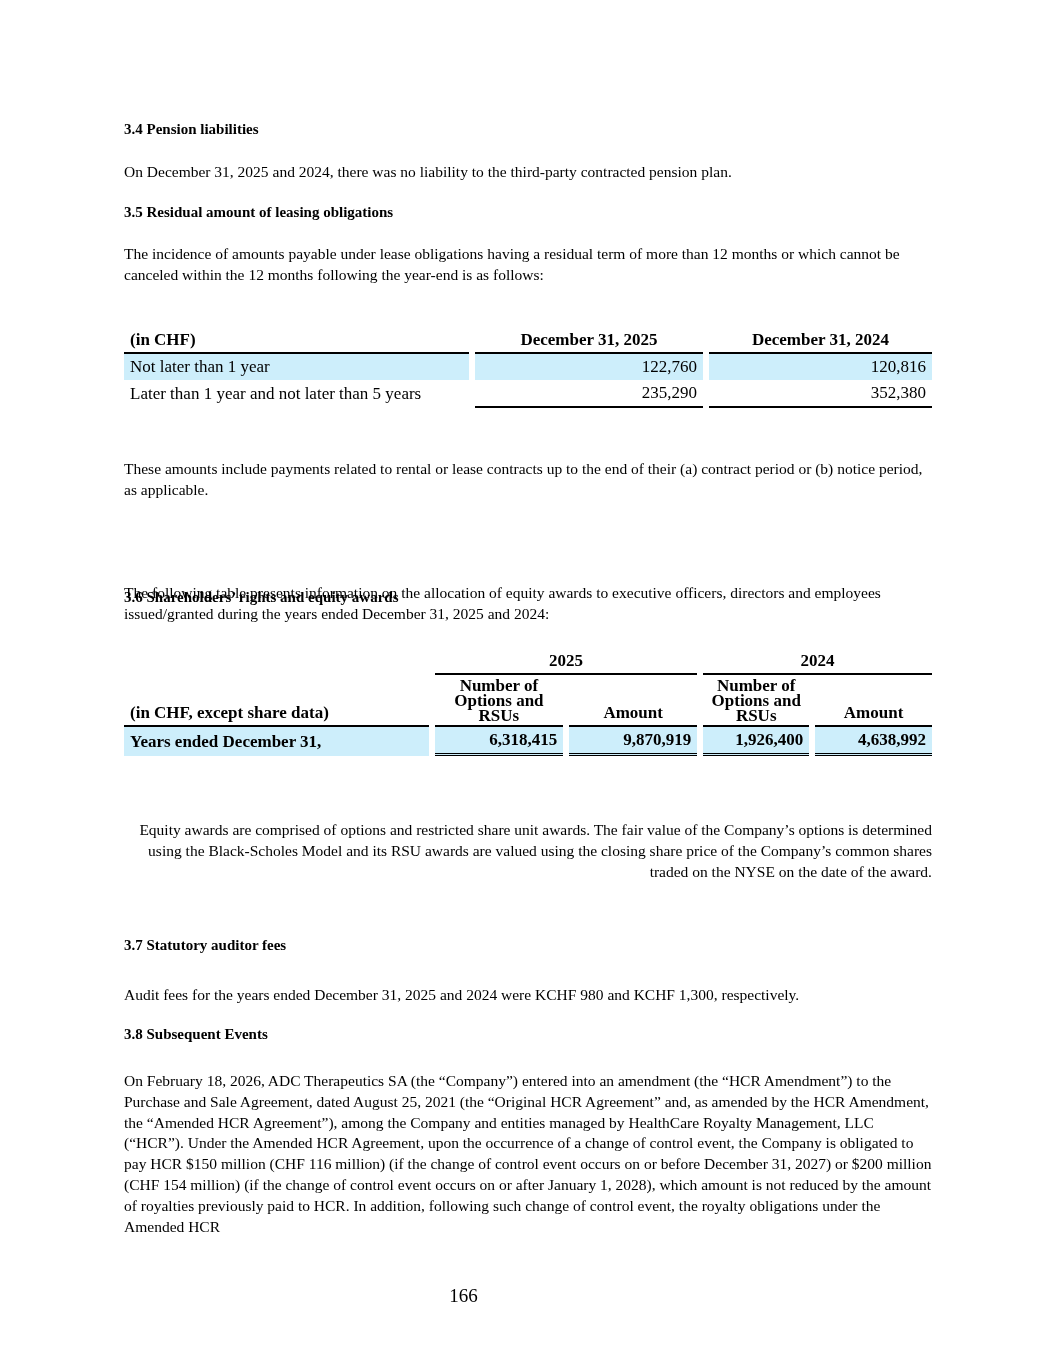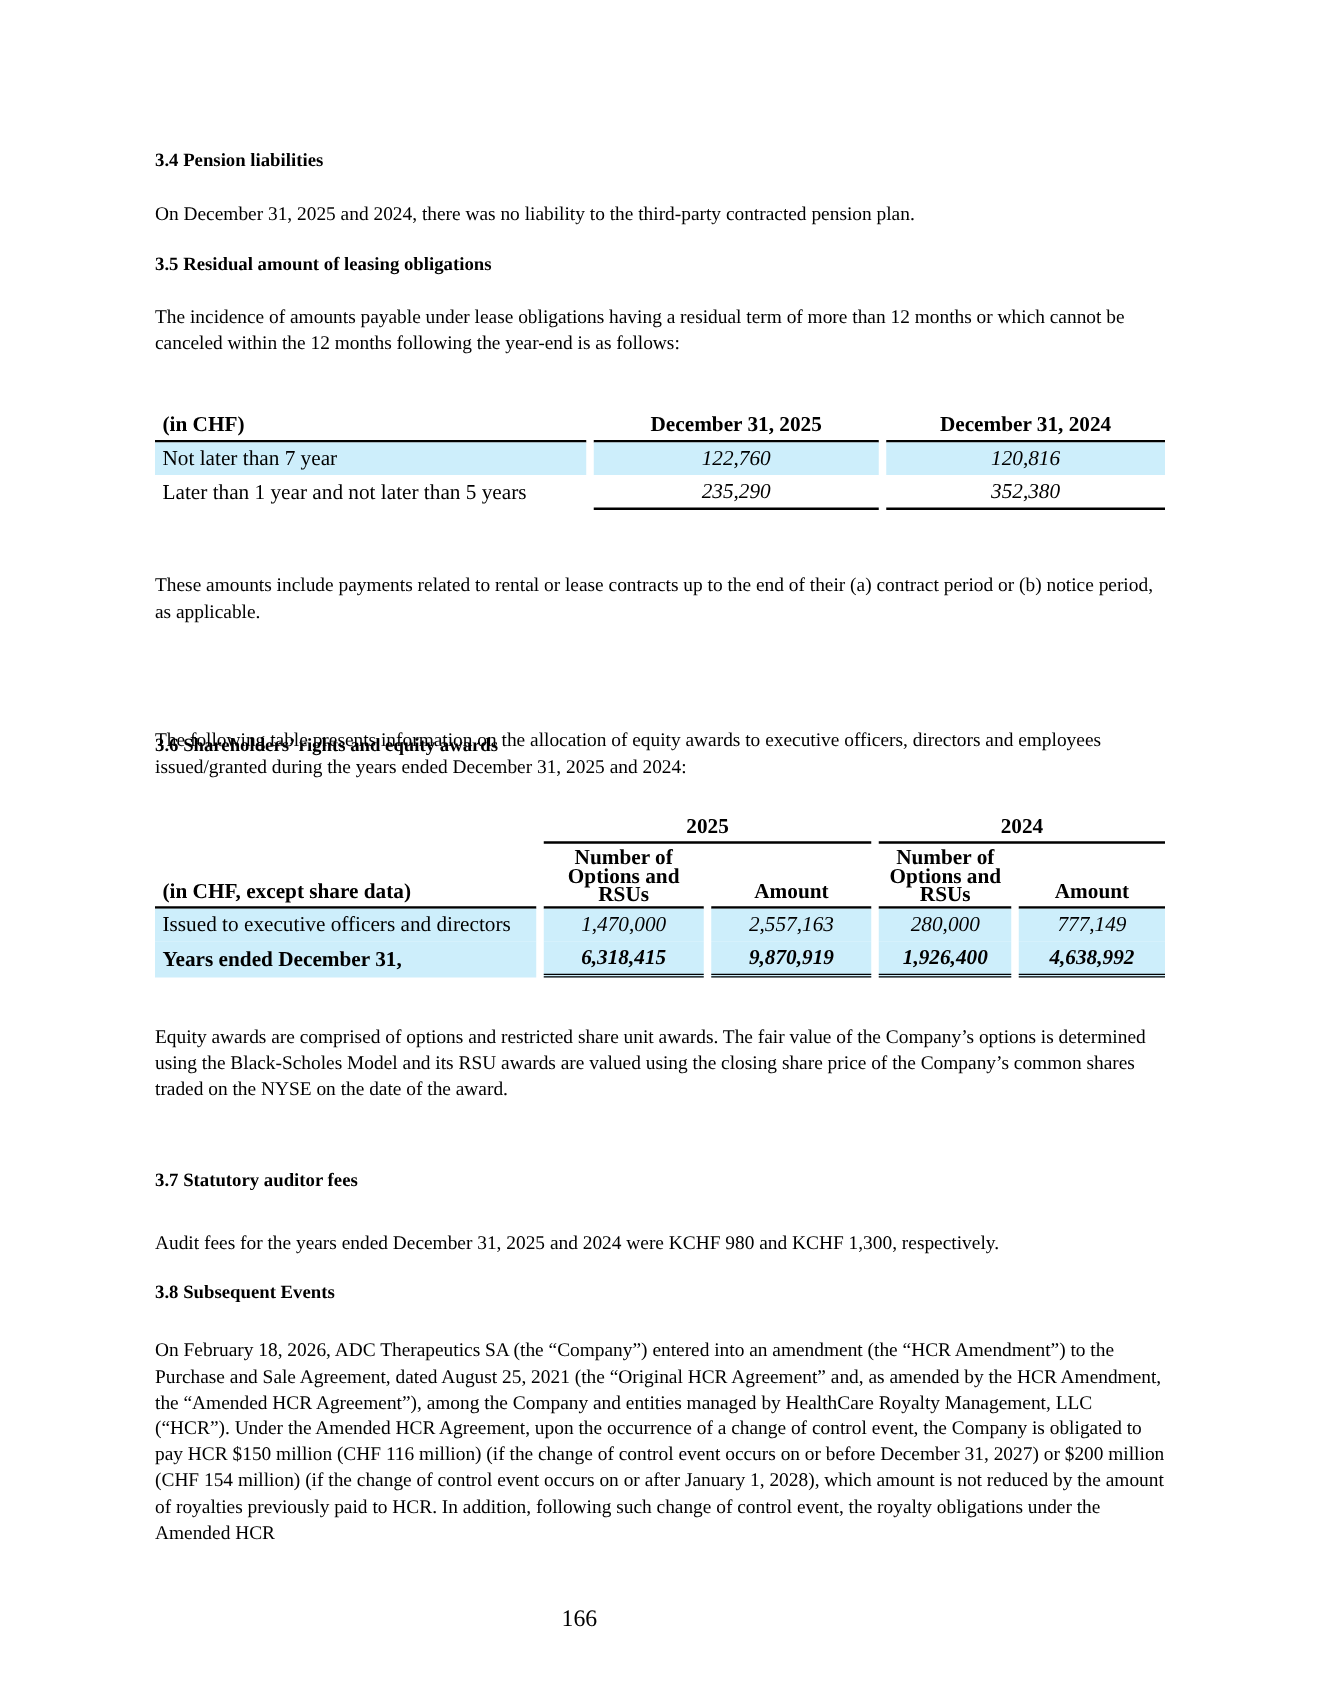--- a/index.html
+++ b/index.html
@@ -3,21 +3,21 @@
 <meta charset="utf-8">
 <style>
   html, body { margin: 0; padding: 0; background: #ffffff; }
   body { width: 1055px; height: 1365px; position: relative; font-family: "Liberation Serif", serif; color: #000; font-size: 15.5px; }
   .page { position: absolute; left: 124px; top: 0; width: 808px; }
   .heading { position: absolute; font-weight: bold; font-size: 15px; white-space: nowrap; }
   .para { position: absolute; left: 0; width: 808px; line-height: 20.8px; font-size: 15.5px; }
   table { border-collapse: separate; border-spacing: 0; position: absolute; left: 0; font-size: 17px; }
   td { padding: 0 6px; height: 26px; vertical-align: middle; }
   .hl td { background: #cdeefb; }
-  .num { text-align: center; font-style: italic; }
+  .num { text-align: right; }
   .hdr td { font-weight: bold; height: 22px; vertical-align: bottom; padding-bottom: 2px; }
   .bot { border-bottom: 2px solid #000; }
   .dbl { border-bottom: 3px double #000; }
   .bold td { font-weight: bold; }
   .gap { width: 6px; padding: 0; background: transparent !important; }
   .footer { position: absolute; left: 0; width: 927px; top: 1285px; text-align: center; font-size: 19px; }
 </style>
 </head>
 <body>
 
@@ -32,21 +32,21 @@
   <table style="top:328px; width:808px;">
     <tbody>
         <tr class="hdr">
       <td style="width:335px;" class="bot">(in CHF)</td>
       <td class="gap"></td>
       <td style="width:217px; text-align:center;" class="bot">December 31, 2025</td>
       <td class="gap"></td>
       <td style="width:212px; text-align:center;" class="bot">December 31, 2024</td>
     </tr>
     <tr class="hl">
-      <td>Not later than 7 year</td>
+      <td>Not later than 1 year</td>
       <td class="gap"></td>
       <td class="num">122,760</td>
       <td class="gap"></td>
       <td class="num">120,816</td>
     </tr>
     <tr>
       <td>Later than 1 year and not later than 5 years</td>
       <td class="gap"></td>
       <td class="num bot">235,290</td>
       <td class="gap"></td>
@@ -73,46 +73,35 @@
       <td class="bot" style="height:48px;">(in CHF, except share data)</td>
       <td class="gap"></td>
       <td class="bot" style="width:118px; text-align:center; line-height:15px;">Number of Options and RSUs</td>
       <td class="gap"></td>
       <td class="bot" style="width:118px; text-align:center;">Amount</td>
       <td class="gap"></td>
       <td class="bot" style="width:95px; text-align:center; line-height:15px;">Number of Options and RSUs</td>
       <td class="gap"></td>
       <td class="bot" style="width:106px; text-align:center;">Amount</td>
     </tr>
-    <tr class="hl">
-      <td style="height:24px;">Issued to executive officers and directors</td>
-      <td class="gap"></td>
-      <td class="num">1,470,000</td>
-      <td class="gap"></td>
-      <td class="num">2,557,163</td>
-      <td class="gap"></td>
-      <td class="num">280,000</td>
-      <td class="gap"></td>
-      <td class="num">777,149</td>
-    </tr>
     <tr class="hl bold">
       <td style="height:24px;">Years ended December 31,</td>
       <td class="gap"></td>
       <td class="num dbl">6,318,415</td>
       <td class="gap"></td>
       <td class="num dbl">9,870,919</td>
       <td class="gap"></td>
       <td class="num dbl">1,926,400</td>
       <td class="gap"></td>
       <td class="num dbl">4,638,992</td>
     </tr>
   </tbody>
     </table>
 
-  <div class="para" style="top:820px;">Equity awards are comprised of options and restricted share unit awards. The fair value of the Company’s options is determined using the Black-Scholes Model and its RSU awards are valued using the closing share price of the Company’s common shares traded on the NYSE on the date of the award.</div>
+  <div class="para" style="top:820px;text-align:right;">Equity awards are comprised of options and restricted share unit awards. The fair value of the Company’s options is determined using the Black-Scholes Model and its RSU awards are valued using the closing share price of the Company’s common shares traded on the NYSE on the date of the award.</div>
 
   <div class="heading" style="top:937px;">3.7  Statutory auditor fees</div>
   <div class="para" style="top:985px;">Audit fees for the years ended December 31, 2025 and 2024 were KCHF 980 and KCHF 1,300, respectively.</div>
 
   <div class="heading" style="top:1026px;">3.8  Subsequent Events</div>
   <div class="para" style="top:1071px; text-align:left;">On February 18, 2026, ADC Therapeutics SA (the “Company”) entered into an amendment (the “HCR Amendment”) to the Purchase and Sale Agreement, dated August 25, 2021 (the “Original HCR Agreement” and, as amended by the HCR Amendment, the “Amended HCR Agreement”), among the Company and entities managed by HealthCare Royalty Management, LLC (“HCR”). Under the Amended HCR Agreement, upon the occurrence of a change of control event, the Company is obligated to pay HCR $150 million (CHF 116 million) (if the change of control event occurs on or before December 31, 2027) or $200 million (CHF 154 million) (if the change of control event occurs on or after January 1, 2028), which amount is not reduced by the amount of royalties previously paid to HCR. In addition, following such change of control event, the royalty obligations under the Amended HCR</div>
 </div>
 
 <div class="footer">166</div>
 

